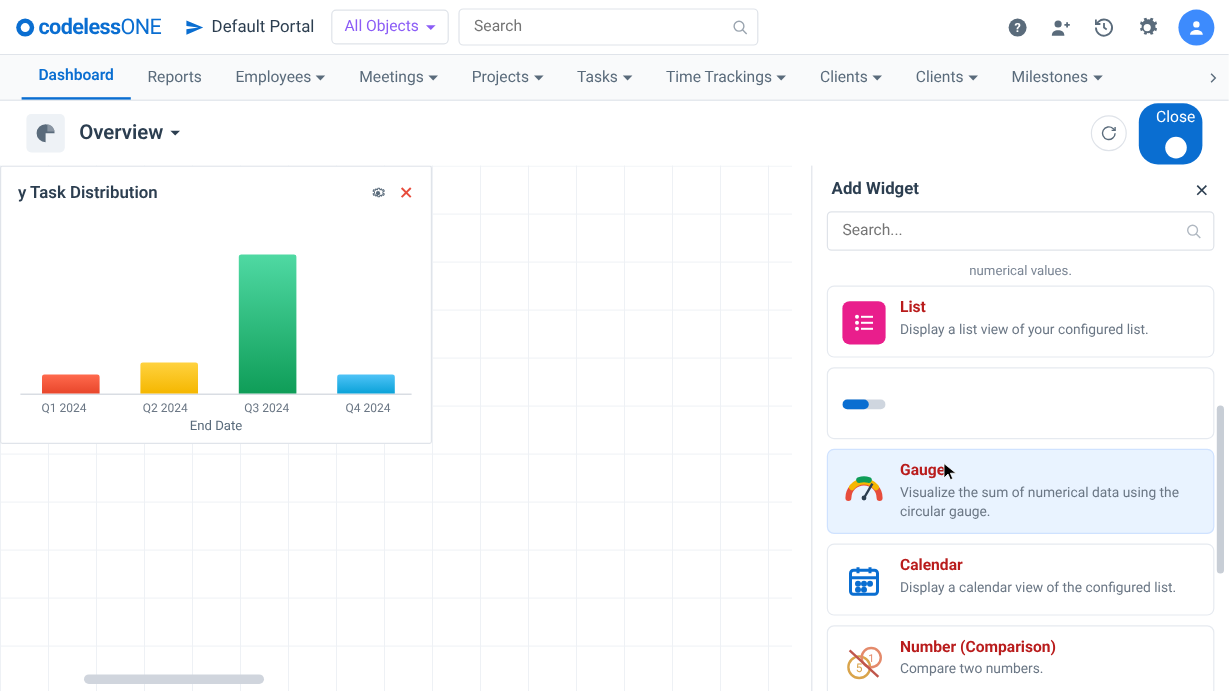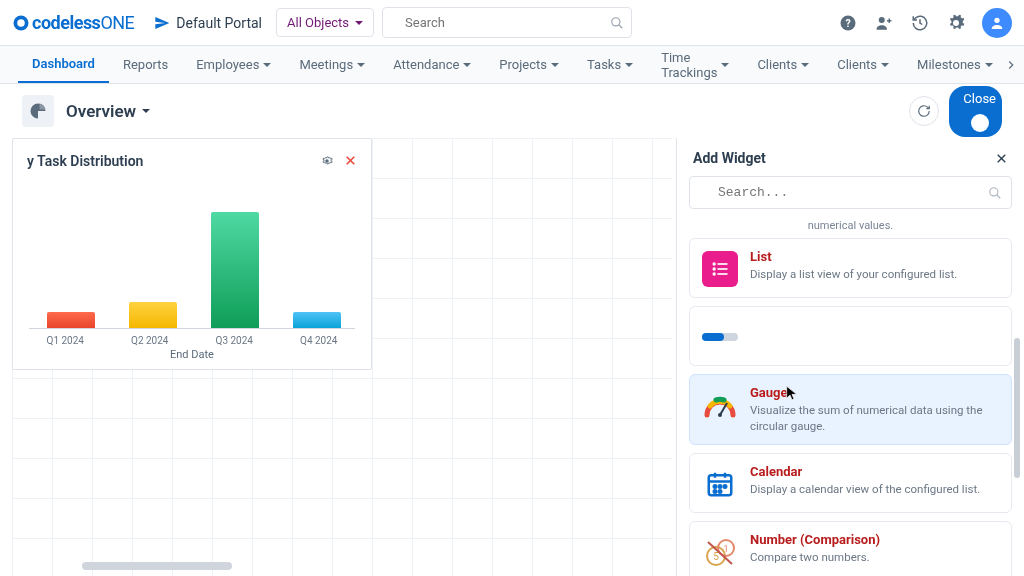--- a/index.html
+++ b/index.html
@@ -3,64 +3,64 @@
 <meta charset="utf-8">
 <style>
 * { box-sizing: border-box; margin: 0; padding: 0; font-family: -apple-system, BlinkMacSystemFont, "Segoe UI", Roboto, Arial, sans-serif; }
 html, body { width: 1024px; height: 576px; overflow: hidden; background: #fff; }
 
 .topbar { display: flex; align-items: center; height: 46px; padding: 0 12px; border-bottom: 1px solid #e0e4ea; }
 .logo { display: flex; align-items: center; gap: 2px; font-size: 18px; font-weight: 500; color: #0a6ed1; letter-spacing: -0.5px; }
 .logo b { color: #0a6ed1; font-weight: 700; }
 .logo .one { color: #0a6ed1; font-weight: 400; text-align: center; }
 .portal { display: flex; align-items: center; gap: 6px; margin-left: 20px; color: #2c3e50; font-size: 14px; cursor: pointer; }
-.objsel { margin-left: 14px; font-size: 13px; color: #701a75; padding: 6px 10px; border: 1px solid #dfe3e9; border-radius: 4px; cursor: pointer; display: flex; align-items: center; gap: 6px; }
+.objsel { margin-left: 14px; font-size: 13px; color: #8b5cf6; padding: 6px 10px; border: 1px solid #dfe3e9; border-radius: 4px; cursor: pointer; display: flex; align-items: center; gap: 6px; }
 .search { flex: 0 0 250px; margin-left: 8px; position: relative; }
-.search input { width: 100%; padding: 7px 30px 7px 22px; border: 1px solid #dfe3e9; border-radius: 4px; font-size: 13px; color: #333; }
+.search input { width: 100%; padding: 7px 30px 7px 12px; border: 1px solid #dfe3e9; border-radius: 4px; font-size: 13px; color: #333; }
 .search .sicon { position: absolute; right: 8px; top: 50%; transform: translateY(-50%); color: #9aa4af; }
 .topright { margin-left: auto; display: flex; align-items: center; gap: 16px; }
 .icbtn { width: 20px; height: 20px; display: flex; align-items: center; justify-content: center; color: #5a6b7b; cursor: pointer; }
 .avatar { width: 30px; height: 30px; border-radius: 50%; background: #3d8bfd; display: flex; align-items: center; justify-content: center; color: #fff; cursor: pointer; }
 
 .navtabs { display: flex; align-items: center; height: 38px; padding: 0 18px; border-bottom: 1px solid #e0e4ea; background: #f9fafb; position: relative; }
 .navtabs .tab { font-size: 13px; color: #5a6b7b; padding: 0 14px; height: 100%; display: flex; align-items: center; gap: 4px; cursor: pointer; }
 .navtabs .tab.active { color: #0a6ed1; font-weight: 600; border-bottom: 2px solid #0a6ed1; }
 .navtabs .scroll { position: absolute; right: 6px; color: #5a6b7b; cursor: pointer; }
 
 .subbar { display: flex; align-items: center; height: 54px; padding: 0 22px; }
 .subbar .ovicon { width: 32px; height: 32px; border-radius: 4px; background: #eef2f6; display: flex; align-items: center; justify-content: center; color: #5a6b7b; margin-right: 12px; }
 .subbar h2 { font-size: 17px; font-weight: 600; color: #2c3e50; display: flex; align-items: center; gap: 6px; cursor: pointer; }
 .subbar .right { margin-left: auto; display: flex; align-items: center; gap: 10px; }
 .refresh { width: 30px; height: 30px; border: 1px solid #dfe3e9; border-radius: 16px; display: flex; align-items: center; justify-content: center; color: #5a6b7b; cursor: pointer; }
 .closebtn { background: #0a6ed1; color: #fff; border-radius: 16px; padding: 5px 6px 5px 14px; font-size: 13px; display: flex; align-items: center; gap: 8px; cursor: pointer; flex-direction: column; }
 .toggle { width: 18px; height: 18px; border-radius: 50%; background: #fff; }
 
 .main { position: relative; height: calc(576px - 46px - 38px - 54px); }
-.grid { position: absolute; left: 12px; top: 0; width: 660px; height: 100%; background-image: linear-gradient(#eef1f5 1px, transparent 1px), linear-gradient(90deg, #eef1f5 1px, transparent 1px); background-size: 40px 40px; overflow: hidden; padding-left: 16px; }
+.grid { position: absolute; left: 0; top: 0; width: 660px; height: 100%; background-image: linear-gradient(#eef1f5 1px, transparent 1px), linear-gradient(90deg, #eef1f5 1px, transparent 1px); background-size: 40px 40px; overflow: hidden; padding-left: 16px; }
 
 .chartcard { position: absolute; left: 0; top: 0; width: 360px; background: #fff; border: 1px solid #e0e4ea; border-radius: 2px; padding: 14px 10px 8px; }
 .chartcard .head { display: flex; align-items: center; justify-content: space-between; margin-bottom: 10px; padding: 0 4px; }
 .chartcard .head span { font-size: 14px; font-weight: 600; color: #2c3e50; }
 .chartcard .head .actions { display: flex; gap: 10px; }
 .chartcard .plot { position: relative; height: 150px; border-bottom: 1px solid #d0d5dd; margin: 0 6px; }
 .bar { position: absolute; bottom: 0; width: 48px; border-radius: 2px 2px 0 0; }
 .b1 { left: 18px; height: 16px; background: linear-gradient(180deg,#ff6a4d,#e8462b); }
 .b2 { left: 100px; height: 26px; background: linear-gradient(180deg,#ffd23f,#f5b700); }
 .b3 { left: 182px; height: 116px; background: linear-gradient(180deg,#4fd9a3,#0f9d58); }
 .b4 { left: 264px; height: 16px; background: linear-gradient(180deg,#4fc3f7,#0aa2d8); }
 .xlabels { display: flex; justify-content: space-around; font-size: 10px; color: #6b7785; margin: 6px 0 2px; }
 .xlabel { text-align: center; font-size: 11px; color: #5a6b7b; }
 
 .hscroll { position: absolute; left: 70px; bottom: 6px; width: 150px; height: 8px; background: #d0d5dd; border-radius: 4px; }
 
 .panel { position: absolute; right: 0; top: 0; width: 348px; height: 100%; border-left: 1px solid #e0e4ea; background: #fff; display: flex; flex-direction: column; }
 .panel .phead { display: flex; align-items: center; justify-content: space-between; padding: 12px 16px 10px; }
 .panel .phead h3 { font-size: 14px; font-weight: 700; color: #2c3e50; }
 .panel .psearch { margin: 0 12px 10px; position: relative; }
-.panel .psearch input { width: 100%; padding: 8px 30px 8px 28px; border: 1px solid #dfe3e9; border-radius: 4px; font-size: 13px; font-family: Liberation Mono, monospace; }
+.panel .psearch input { width: 100%; padding: 8px 30px 8px 12px; border: 1px solid #dfe3e9; border-radius: 4px; font-size: 13px; }
 .panel .psearch .sicon { position: absolute; right: 10px; top: 50%; transform: translateY(-50%); color: #b0b8c1; }
 .wlist { flex: 1; overflow: hidden; padding: 0 12px; }
 .prevtail { font-size: 11px; color: #7a8594; text-align: center; margin-bottom: 6px; }
 .witem { border: 1px solid #e6eaf0; border-radius: 6px; padding: 10px 12px; margin-bottom: 8px; display: flex; gap: 12px; align-items: flex-start; cursor: pointer; background: #fff; }
 .witem.sel { background: #e9f3ff; border-color: #cfe2ff; }
 .wicon { width: 36px; height: 36px; border-radius: 6px; flex-shrink: 0; display: flex; align-items: center; justify-content: center; margin-top: 2px; }
 .wtxt h4 { font-size: 13px; font-weight: 700; color: #b91c1c; margin-bottom: 3px; }
 .wtxt p { font-size: 11.5px; color: #6b7785; line-height: 1.35; }
 .scrollbar { position: absolute; right: 4px; top: 200px; width: 6px; height: 140px; background: #c8ced6; border-radius: 3px; }
 
@@ -140,24 +140,20 @@
     </div>
   <div class="tab">
       <span>Reports</span>
     </div>
   <div class="tab">
       <span>Employees</span>
       <span class="caret"></span>
     </div>
   <div class="tab">
       <span>Meetings</span>
-      <span class="caret"></span>
-    </div>
-  <div class="tab">
-      <span>Attendance</span>
       <span class="caret"></span>
     </div>
   <div class="tab">
       <span>Projects</span>
       <span class="caret"></span>
     </div>
   <div class="tab">
       <span>Tasks</span>
       <span class="caret"></span>
     </div>

